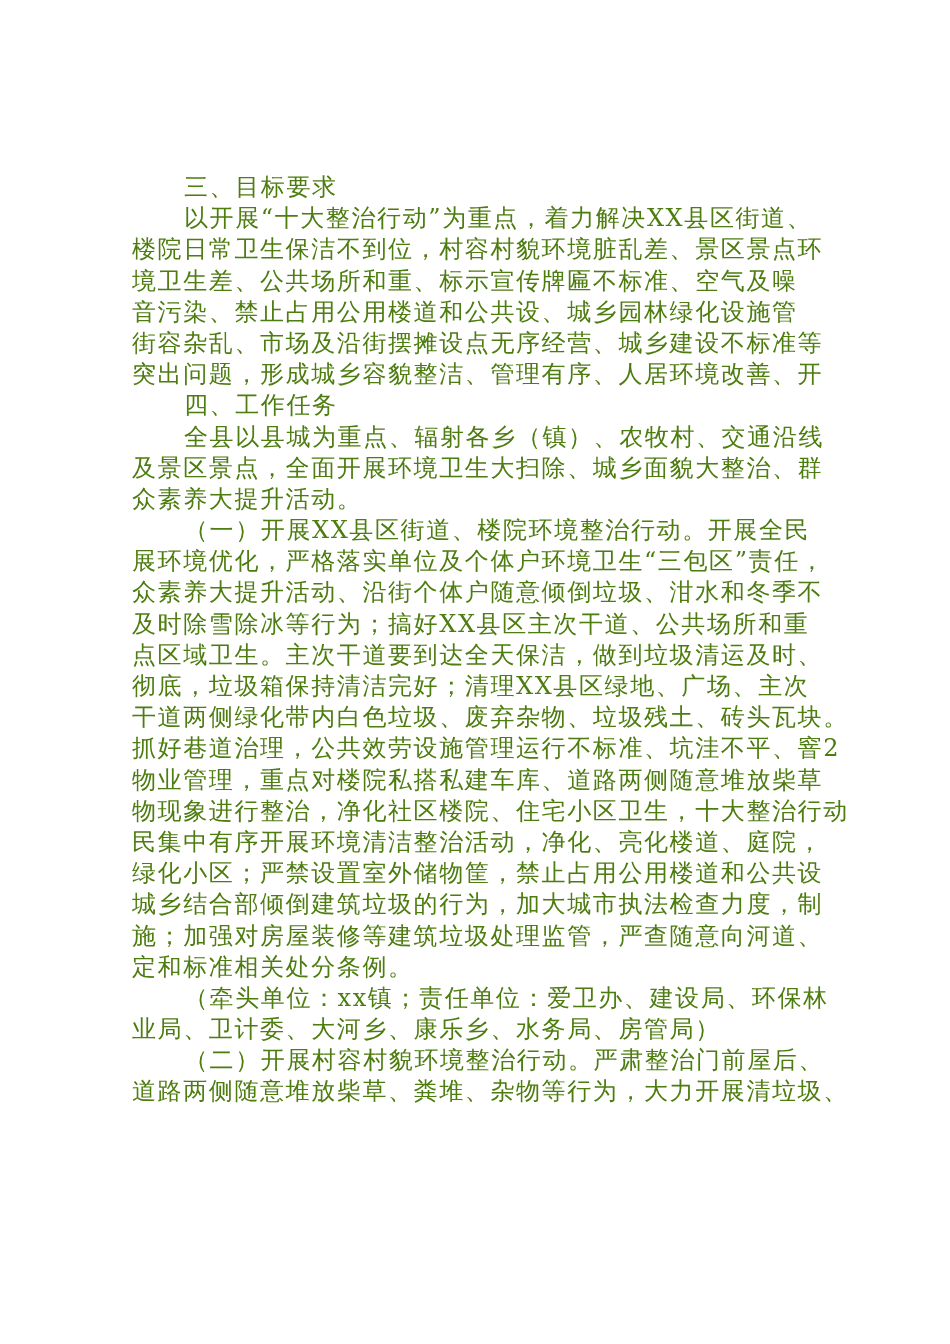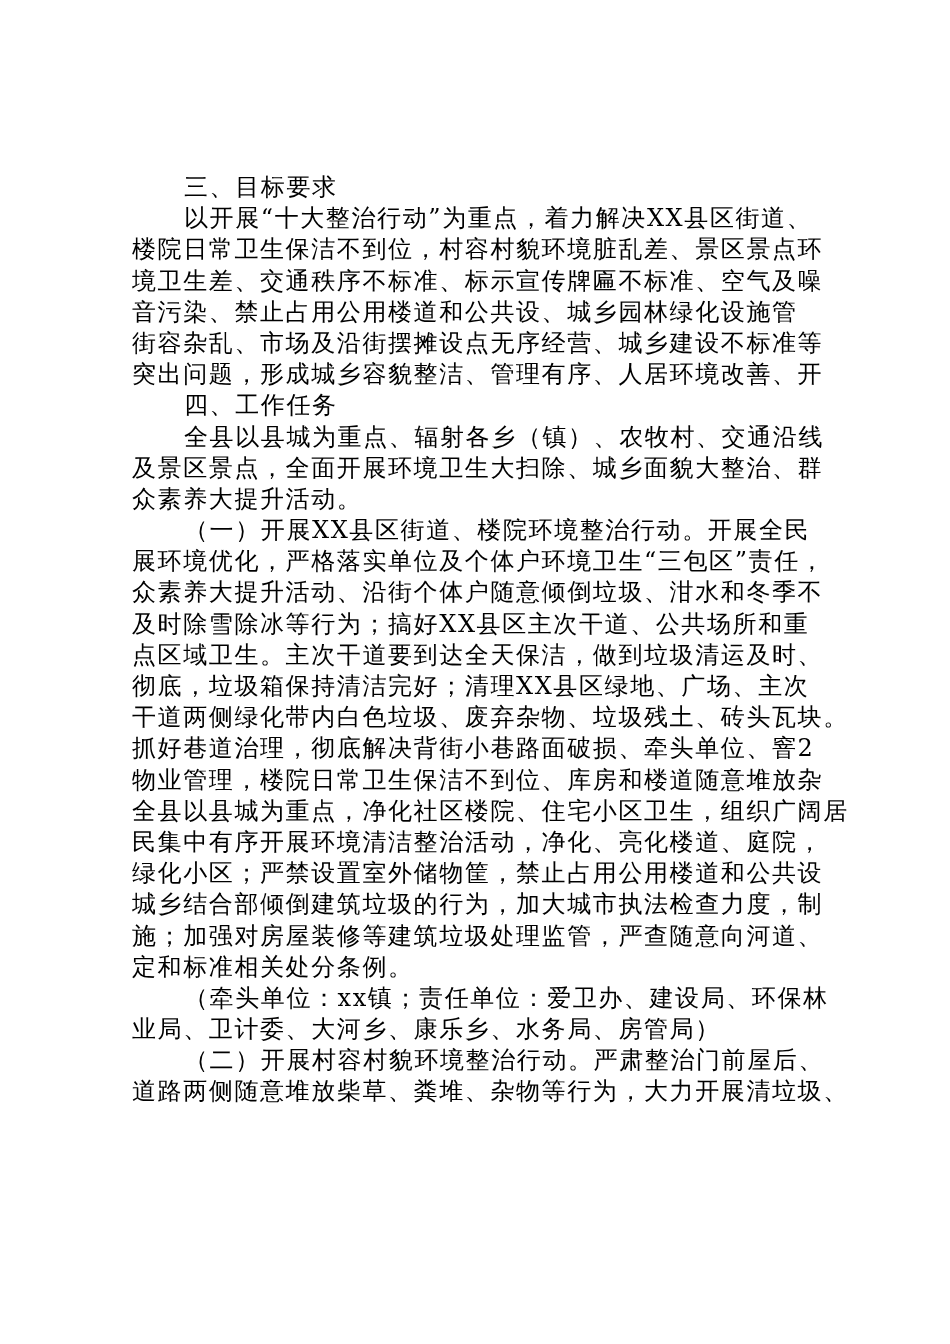--- a/index.html
+++ b/index.html
@@ -1,50 +1,50 @@
 <!DOCTYPE html>
 <html><head>
 <meta charset="utf-8">
 <style>
   html, body { margin: 0; padding: 0; background: #ffffff; }
   body { width: 950px; height: 1344px; position: relative; overflow: hidden; }
   .page {
     position: absolute; left: 132px; top: 172px; width: 700px;
     font-family: "DejaVu Serif", "Liberation Serif", serif;
-    font-size: 24px; line-height: 31.2px; color: #000000;
+    font-size: 24px; line-height: 31.2px; color: #4d7c0f;
     letter-spacing: 1.6px;
   }
   .line { white-space: nowrap; height: 31.2px; }
   .indent { padding-left: 52px; }
 </style>
 </head>
 <body>
 
 <div class="page">
   <div class="line indent">三、目标要求</div>
   <div class="line indent">以开展“十大整治行动”为重点，着力解决XX县区街道、</div>
   <div class="line">楼院日常卫生保洁不到位，村容村貌环境脏乱差、景区景点环</div>
-  <div class="line">境卫生差、交通秩序不标准、标示宣传牌匾不标准、空气及噪</div>
+  <div class="line">境卫生差、公共场所和重、标示宣传牌匾不标准、空气及噪</div>
   <div class="line">音污染、禁止占用公用楼道和公共设、城乡园林绿化设施管</div>
   <div class="line">街容杂乱、市场及沿街摆摊设点无序经营、城乡建设不标准等</div>
   <div class="line">突出问题，形成城乡容貌整洁、管理有序、人居环境改善、开</div>
   <div class="line indent">四、工作任务</div>
   <div class="line indent">全县以县城为重点、辐射各乡（镇）、农牧村、交通沿线</div>
   <div class="line">及景区景点，全面开展环境卫生大扫除、城乡面貌大整治、群</div>
   <div class="line">众素养大提升活动。</div>
   <div class="line indent">（一）开展XX县区街道、楼院环境整治行动。开展全民</div>
   <div class="line">展环境优化，严格落实单位及个体户环境卫生“三包区”责任，</div>
   <div class="line">众素养大提升活动、沿街个体户随意倾倒垃圾、泔水和冬季不</div>
   <div class="line">及时除雪除冰等行为；搞好XX县区主次干道、公共场所和重</div>
   <div class="line">点区域卫生。主次干道要到达全天保洁，做到垃圾清运及时、</div>
   <div class="line">彻底，垃圾箱保持清洁完好；清理XX县区绿地、广场、主次</div>
   <div class="line">干道两侧绿化带内白色垃圾、废弃杂物、垃圾残土、砖头瓦块。</div>
-  <div class="line">抓好巷道治理，彻底解决背街小巷路面破损、牵头单位、窨2</div>
-  <div class="line">物业管理，楼院日常卫生保洁不到位、库房和楼道随意堆放杂</div>
-  <div class="line">全县以县城为重点，净化社区楼院、住宅小区卫生，组织广阔居</div>
+  <div class="line">抓好巷道治理，公共效劳设施管理运行不标准、坑洼不平、窨2</div>
+  <div class="line">物业管理，重点对楼院私搭私建车库、道路两侧随意堆放柴草</div>
+  <div class="line">物现象进行整治，净化社区楼院、住宅小区卫生，十大整治行动</div>
   <div class="line">民集中有序开展环境清洁整治活动，净化、亮化楼道、庭院，</div>
   <div class="line">绿化小区；严禁设置室外储物筐，禁止占用公用楼道和公共设</div>
   <div class="line">城乡结合部倾倒建筑垃圾的行为，加大城市执法检查力度，制</div>
   <div class="line">施；加强对房屋装修等建筑垃圾处理监管，严查随意向河道、</div>
   <div class="line">定和标准相关处分条例。</div>
   <div class="line indent">（牵头单位：xx镇；责任单位：爱卫办、建设局、环保林</div>
   <div class="line">业局、卫计委、大河乡、康乐乡、水务局、房管局）</div>
   <div class="line indent">（二）开展村容村貌环境整治行动。严肃整治门前屋后、</div>
   <div class="line">道路两侧随意堆放柴草、粪堆、杂物等行为，大力开展清垃圾、</div>
 </div>

